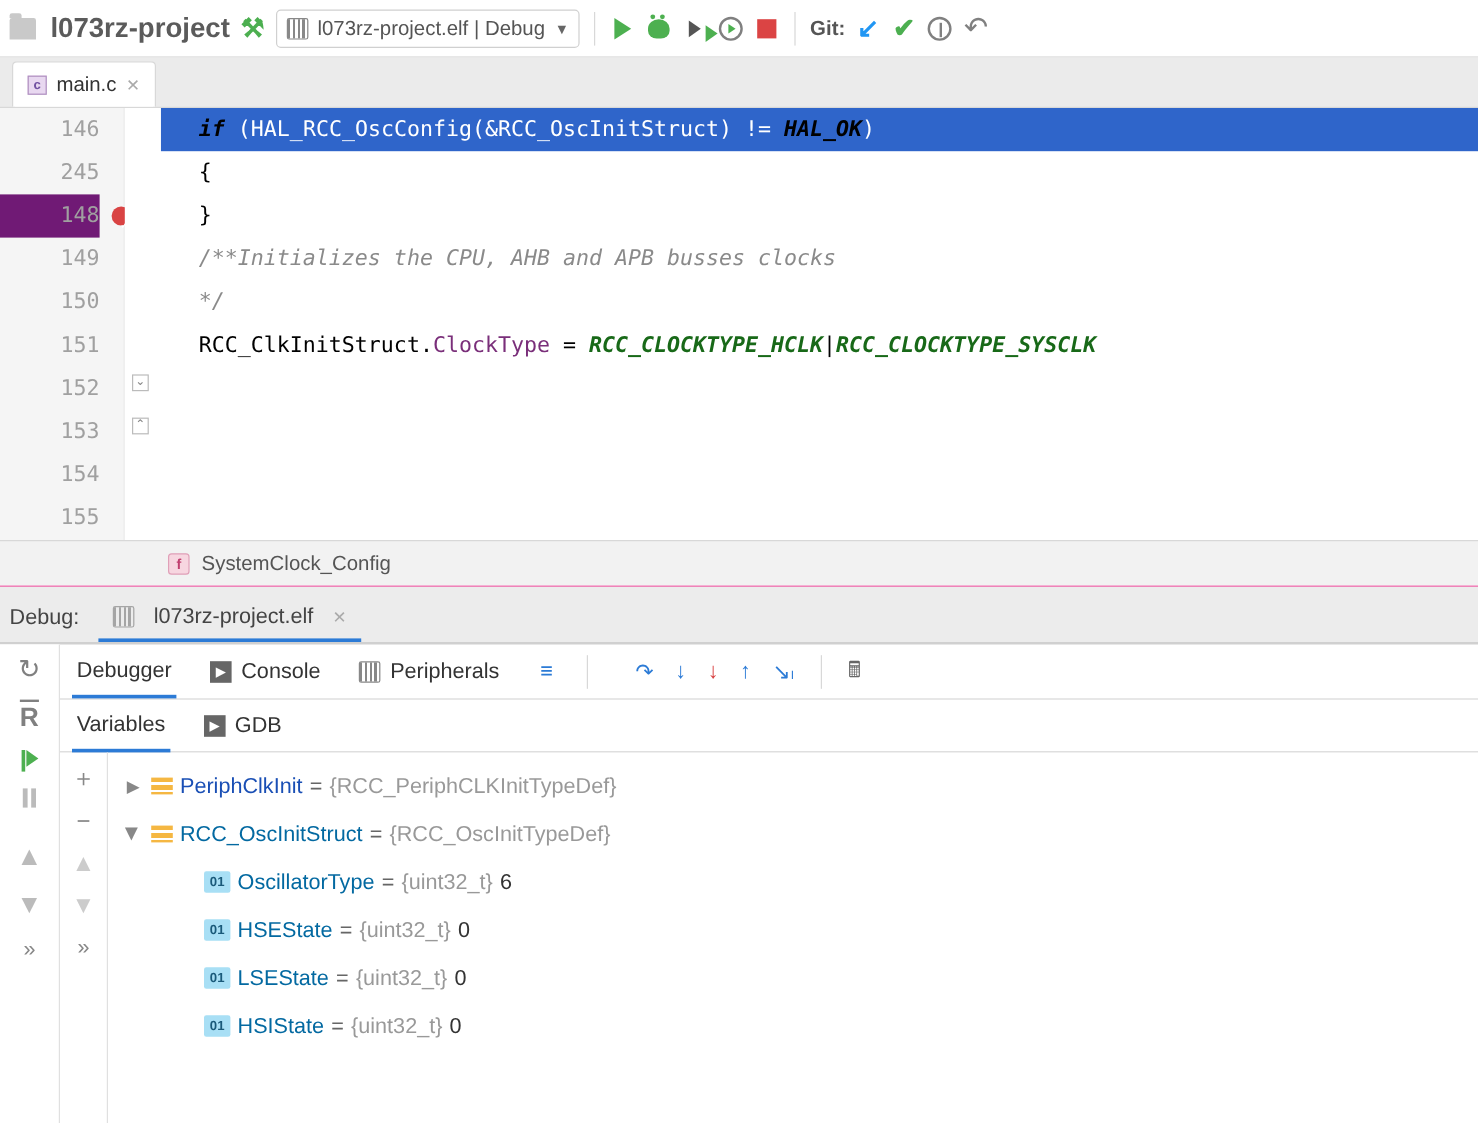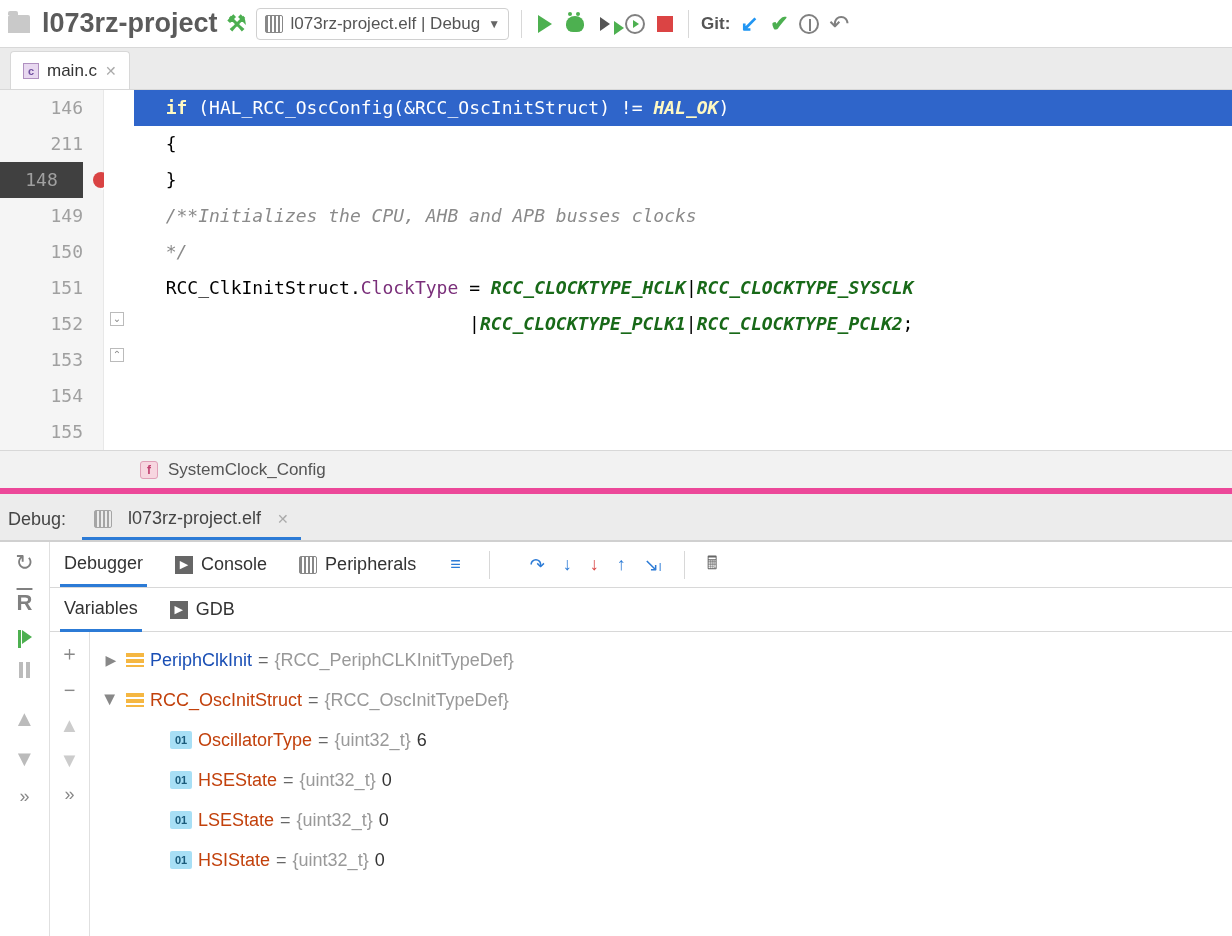--- a/index.html
+++ b/index.html
@@ -1,20 +1,20 @@
 <!DOCTYPE html>
 <html><head>
 <meta charset="utf-8">
 <style>
 * { box-sizing: border-box; margin: 0; padding: 0; }
 body { font-family: -apple-system, "Segoe UI", "Helvetica Neue", Arial, sans-serif; font-size: 16px; background: #fff; color: #000; width: 1232px; height: 936px; overflow: hidden; display: flex; flex-direction: column; }
 .toolbar { height: 48px; background: #fff; border-bottom: 1px solid #d8d8d8; display: flex; align-items: center; padding: 0 8px; gap: 8px; }
 .toolbar .folder-ic { width: 22px; height: 18px; background: #c9c9c9; border-radius: 2px 2px 0 0; position: relative; margin-right: 4px; }
 .toolbar .folder-ic:before { content:""; position:absolute; top:-4px; left:0; width:10px; height:4px; background:#c9c9c9; border-radius:2px 2px 0 0;}
-.proj-name { font-size: 27px; font-weight: 700; color: #5b5b5b; }
+.proj-name { font-size: 23px; font-weight: 700; color: #5b5b5b; }
 .hammer { font-size: 22px; color: #4caf50; font-weight: bold; }
 .run-combo { display: flex; align-items: center; border: 1px solid #d0d0d0; border-radius: 4px; height: 32px; padding: 0 8px; gap: 8px; background: #fff; }
 .chip-ic { width: 18px; height: 18px; display:inline-block; background: repeating-linear-gradient(90deg,#888,#888 2px,transparent 2px,transparent 4px); border: 1px solid #888; border-radius:2px; position:relative;}
 .run-combo-text { font-size: 17px; color: #555; }
 .run-combo .dd { color:#666; font-size:12px; }
 .tb-sep { width: 1px; height: 28px; background: #d8d8d8; margin: 0 4px; }
 .ic { width: 22px; height: 22px; display: inline-flex; align-items: center; justify-content: center; cursor: pointer; }
 .play { width:0;height:0;border-left:14px solid #4db050;border-top:9px solid transparent;border-bottom:9px solid transparent;}
 .bug { width:18px;height:16px;background:#4db050;border-radius:50% 50% 40% 40%;position:relative;}
 .bug:before{content:"";position:absolute;top:-4px;left:2px;width:4px;height:4px;background:#4db050;border-radius:50%;box-shadow:8px 0 #4db050;}
@@ -30,36 +30,36 @@
 .clock:after{content:"";position:absolute;top:3px;left:8px;width:2px;height:6px;background:#808080;box-shadow:0 6px 0 -0px #808080;transform-origin:bottom;}
 .undo{font-size:24px;color:#808080;}
 .tabbar { height: 42px; background: #ebebeb; border-bottom: 1px solid #d8d8d8; display: flex; align-items: flex-end; padding-left: 10px; }
 .tab { background: #fff; border: 1px solid #d8d8d8; border-bottom: none; height: 38px; display: flex; align-items: center; padding: 0 12px; gap: 8px; border-radius: 4px 4px 0 0;}
 .tab .c-ic { width:16px;height:16px;background:#e8d8f0;border:1px solid #b090c0;display:flex;align-items:center;justify-content:center;font-size:11px;color:#7050a0;font-weight:bold;}
 .tab-name { font-size:17px; color:#333; }
 .tab-close { color:#aaa; font-size:14px; }
 .editor { flex: 0 0 auto; display: flex; background: #fff; }
 .gutter { background: #f5f5f5; width: 104px; text-align: right; padding-right: 20px; font-family: "Menlo","Consolas",monospace; font-size: 18px; color: #a0a0a0; border-right: 1px solid #e8e8e8; }
 .gutter .ln { height: 36px; line-height: 36px; position: relative; }
-.gutter .bp { background:#404040;text-align:center; }
+.gutter .bp { background:#701a75; }
 .gutter .bp:before { content:""; position:absolute; right:-26px; top:10px; width:16px; height:16px; background:#d94343; border-radius:50%; }
 .gutter .bp:after { content:"✓"; position:absolute; right:-24px; top:8px; font-size:11px; color:#fff; }
 .fold-col { width: 30px; background:#fff; position:relative;}
 .fold-mark { position:absolute; left:6px; width:14px; height:14px; border:1px solid #bbb; background:#fff; font-size:10px; line-height:12px; text-align:center; color:#888;}
 .code { flex:1; font-family: "Menlo","Consolas",monospace; font-size: 18px; }
 .code .cl { height: 36px; line-height: 36px; white-space: pre; padding-left: 10px; }
 .code .hl { background: #2f65ca; color:#fff; }
 .k-field { color:#7a2f7a; }
 .k-const { color:#186918; font-weight:700; font-style:italic; }
 .k-kw { color:#003080; font-weight:700; }
 .k-cmt { color:#8a8a8a; font-style:italic; }
-.hl .k-kw, .hl .k-const { color:#fef9c3; }
+.hl .k-kw, .hl .k-const { color:#000000; font-style:italic; }
 .crumb { height: 38px; background: #f2f2f2; border-top: 1px solid #d8d8d8; display:flex; align-items:center; padding-left: 140px; gap:10px; font-size:17px; color:#555;}
 .crumb .f-ic{width:18px;height:18px;background:#f7d6e0;border:1px solid #e0a0b8;border-radius:3px;display:flex;align-items:center;justify-content:center;font-size:12px;color:#c04070;font-weight:bold;}
-.debug-panel { flex:1; display:flex; flex-direction:column; background:#fff; border-top:6px solid #ec4899;}
+.debug-panel { flex:1; display:flex; flex-direction:column; background:#fff; border-top:1px solid #ec4899;}
 .debug-hdr { height: 48px; background:#ececec; border-bottom:2px solid #d0d0d0; display:flex; align-items:flex-end; padding: 0 8px;}
 .debug-lbl { font-size:18px; color:#444; padding-bottom:10px; margin-right:16px;}
 .debug-tab { display:flex; align-items:center; gap:16px; padding:8px 12px; font-size:18px; color:#444; position:relative;}
 .debug-tab.active { border-bottom: 3px solid #2c7bd6; }
 .debug-tab .chip-ic{opacity:.7;}
 .debug-tab-close { color:#aaa; font-size:14px;}
 .debug-body { flex:1; display:flex; }
 .dbg-gutter { width:50px; background:#fff; border-right:1px solid #e0e0e0; display:flex; flex-direction:column; align-items:center; padding-top:8px; gap:14px;}
 .dbg-gutter .gic { font-size:22px; color:#808080; cursor:pointer;}
 .rerun{color:#4db050;font-size:20px;}
@@ -77,21 +77,21 @@
 .dbg-tabs2 { height:44px; border-bottom:1px solid #d8d8d8; display:flex; align-items:center; padding-left:10px; gap:24px;}
 .vars-body { flex:1; display:flex;}
 .vg { width:40px; border-right:1px solid #e0e0e0; display:flex; flex-direction:column; align-items:center; padding-top:8px; gap:12px;}
 .vg .vgi{font-size:20px;color:#888;cursor:pointer;}
 .vtree { flex:1; padding:8px 0 0 8px; font-size:18px;}
 .vrow { height:40px; display:flex; align-items:center; gap:6px;}
 .tw { width:18px; text-align:center; color:#888; font-size:14px; cursor:pointer;}
 .tw.open{transform:rotate(90deg);}
 .struct-ic{width:18px;height:14px;display:inline-block;background:linear-gradient(#f5b742,#f5b742 4px,transparent 4px,transparent 6px,#f5b742 6px,#f5b742 10px,transparent 10px,transparent 12px,#f5b742 12px);}
 .int-ic{width:22px;height:18px;background:#a8dff5;color:#1a5a7a;font-size:11px;font-weight:bold;display:flex;align-items:center;justify-content:center;border-radius:2px;}
-.vname{color:#c2410c;}
+.vname{color:#0369a1;}
 .vname.blue{color:#1a4fb5;}
 .veq{color:#666;}
 .vtype{color:#999;}
 .vval{color:#333;}
 .more-ic{font-size:18px;color:#888;cursor:pointer;}
 </style>
 </head>
 <body>
 
 <div class="toolbar">
@@ -133,42 +133,41 @@
   <div class="tab">
     <span class="c-ic">c</span>
     <span class="tab-name">main.c</span>
     <span class="tab-close">✕</span>
   </div>
 </div>
 
 <div class="editor">
   <div class="gutter">
     <div class="ln">146</div>
-    <div class="ln">211</div>
+    <div class="ln">245</div>
     <div class="ln bp">148</div>
     <div class="ln">149</div>
     <div class="ln">150</div>
     <div class="ln">151</div>
     <div class="ln">152</div>
     <div class="ln">153</div>
     <div class="ln">154</div>
     <div class="ln">155</div>
   </div>
   <div class="fold-col">
     <div class="fold-mark" style="top:222px">⌄</div>
     <div class="fold-mark" style="top:258px">⌃</div>
   </div>
   <div class="code">
     <div class="cl hl">  <span class="k-kw">if</span><span> (HAL_RCC_OscConfig(&amp;RCC_OscInitStruct) != </span><span class="k-const">HAL_OK</span><span>)</span></div>
     <div class="cl">  {</div>
     <div class="cl">  }</div>
     <div class="cl"><span class="k-cmt">  /**Initializes the CPU, AHB and APB busses clocks </span></div>
     <div class="cl"><span class="k-cmt">  */</span></div>
     <div class="cl"><span>  RCC_ClkInitStruct.</span><span class="k-field">ClockType</span><span> = </span><span class="k-const">RCC_CLOCKTYPE_HCLK</span><span>|</span><span class="k-const">RCC_CLOCKTYPE_SYSCLK</span></div>
-    <div class="cl"><span>                              |</span><span class="k-const">RCC_CLOCKTYPE_PCLK1</span><span>|</span><span class="k-const">RCC_CLOCKTYPE_PCLK2</span><span>;</span></div>
   </div>
 </div>
 
 <div class="crumb">
   <span class="f-ic">f</span>
   <span>SystemClock_Config</span>
 </div>
 
 <div class="debug-panel">
   <div class="debug-hdr">

